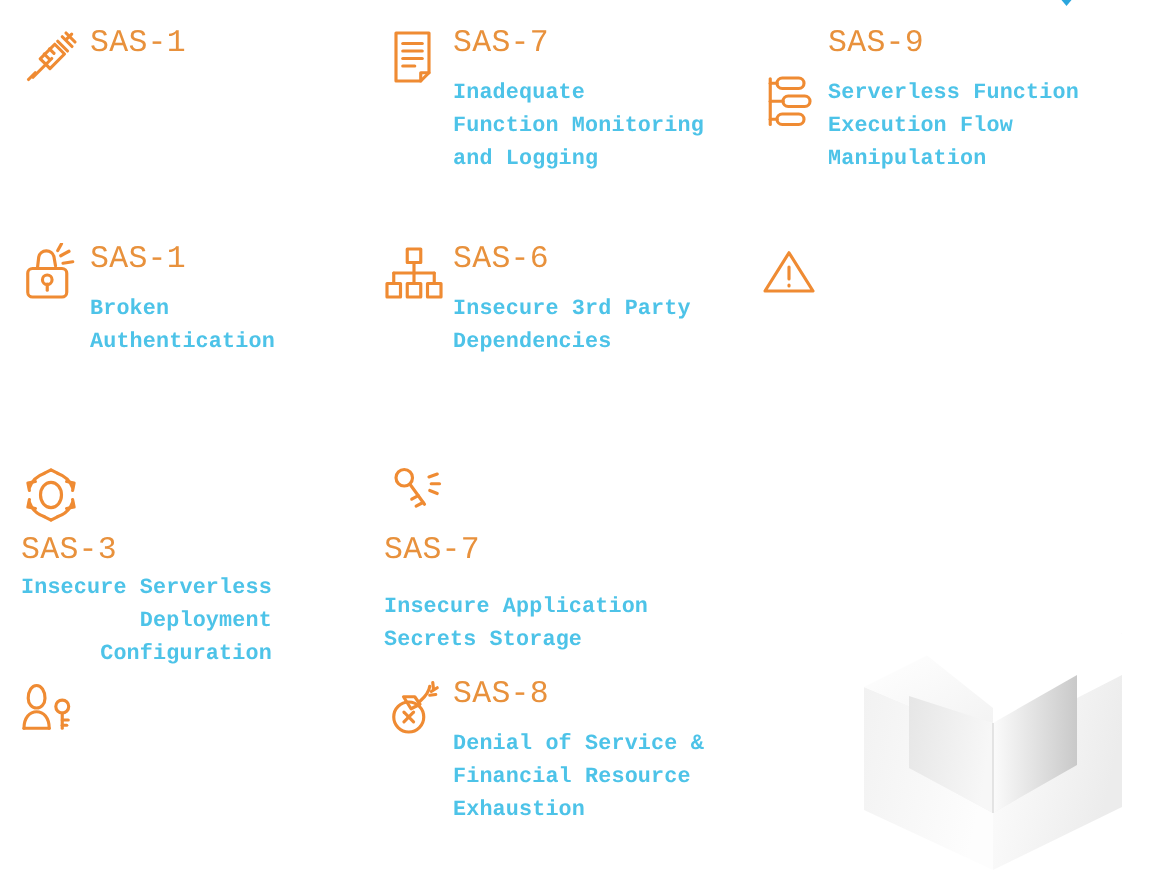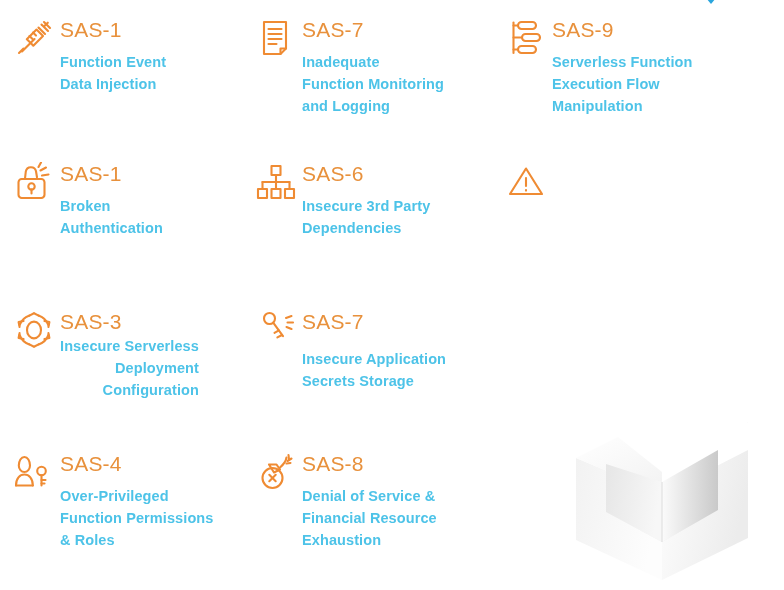--- a/index.html
+++ b/index.html
@@ -41,20 +41,21 @@
     width: 46px;
     flex: 0 0 46px;
     display: flex;
     align-items: flex-start;
     justify-content: flex-start;
   }
   .item .icon-wrap svg { display: block; }
 
   .text-wrap {
     display: block;
+    font-family: Liberation Mono, monospace;
   }
 
   .sas-title {
     color: #e8913c;
     font-size: 21px;
     line-height: 24px;
     font-weight: 400;
     letter-spacing: 0.2px;
     white-space: nowrap;
     margin: 0;
@@ -71,25 +72,25 @@
   }
 
   
   .gap-normal .sas-desc { margin-top: 9px; }
   .gap-tight  .sas-desc { margin-top: 1px; text-align: right; }
   .gap-wide   .sas-desc { margin-top: 14px; }
 
   
   .col1 { left: 14px; }
   .col2 { left: 256px; }
-  .col3 { left: 506px; }
+  .col3 { left: 506px; align-items: center; }
 
   .row1 { top: 18px; }
   .row2 { top: 162px; }
-  .row3 { top: 310px; }
+  .row3 { top: 310px; flex-direction: column; }
   .row4 { top: 452px; }
 
   
   .box3d {
     position: absolute;
     left: 570px;
     top: 420px;
     width: 190px;
     height: 160px;
   }
@@ -115,22 +116,20 @@
         <path d="M24.5 9.5 L31 16"></path>
         <path d="M27.5 6.5 L34 13"></path>
         <path d="M30 4 L36 10"></path>
         <path d="M33.8 4.7 L30.2 8.3"></path>
         <path d="M15.5 18 L18.5 21"></path>
         <path d="M19 14.6 L22 17.6"></path>
       </svg>
     </span>
     <span class="text-wrap">
       <p class="sas-title">SAS-1</p>
-      <p class="sas-desc">Function Event
-Data Injection</p>
     </span>
   </div>
 
   <div class="item col1 row2 gap-normal">
     <span class="icon-wrap">
       <svg width="40" height="40" viewBox="0 0 40 40" fill="none" stroke="#ef8b33" stroke-width="2.1" stroke-linecap="round" stroke-linejoin="round">
         <rect x="4.5" y="17" width="26" height="19" rx="3.2"></rect>
         <circle cx="17.5" cy="24.5" r="3.2"></circle>
         <path d="M17.5 27.4 L17.5 31.5"></path>
         <path d="M11 16.5 L11.8 9.5 A5.2 5.2 0 0 1 22 9.3 L23 15.2"></path>
@@ -175,26 +174,20 @@
       <svg width="40" height="40" viewBox="0 0 40 40" fill="none" stroke="#ef8b33" stroke-width="2.1" stroke-linecap="round" stroke-linejoin="round">
         <path d="M16 13.5 C16 8.8 13.6 5 10.4 5 C7.2 5 4.8 8.8 4.8 13.5 C4.8 17.2 7.3 20 10.4 20 C13.5 20 16 17.2 16 13.5 Z"></path>
         <path d="M2 33.5 C2 26.5 5.8 22.5 10.4 22.5 C15 22.5 18.8 26.5 18.8 33.5"></path>
         <path d="M2 33.5 L18.8 33.5"></path>
         <circle cx="27.5" cy="19" r="4.3"></circle>
         <path d="M27.5 23.3 L27.5 33.5"></path>
         <path d="M27.5 28 L31.5 28"></path>
         <path d="M27.5 31.5 L30.5 31.5"></path>
       </svg>
     </span>
-    <span class="text-wrap">
-      <p class="sas-title">SAS-4</p>
-      <p class="sas-desc">Over-Privileged
-Function Permissions
-&amp; Roles</p>
-    </span>
   </div>
 
   <div class="item col2 row1 gap-normal">
     <span class="icon-wrap">
       <svg width="40" height="40" viewBox="0 0 40 40" fill="none" stroke="#ef8b33" stroke-width="2.1" stroke-linecap="round" stroke-linejoin="round">
         <path d="M8 4 L30 4 L30 30.5 L24.5 36 L8 36 Z"></path>
         <path d="M30 30.5 L24.5 30.5 L24.5 36"></path>
         <path d="M12.5 11 L25.5 11"></path>
         <path d="M12.5 16 L25.5 16"></path>
         <path d="M12.5 21 L25.5 21"></path>

